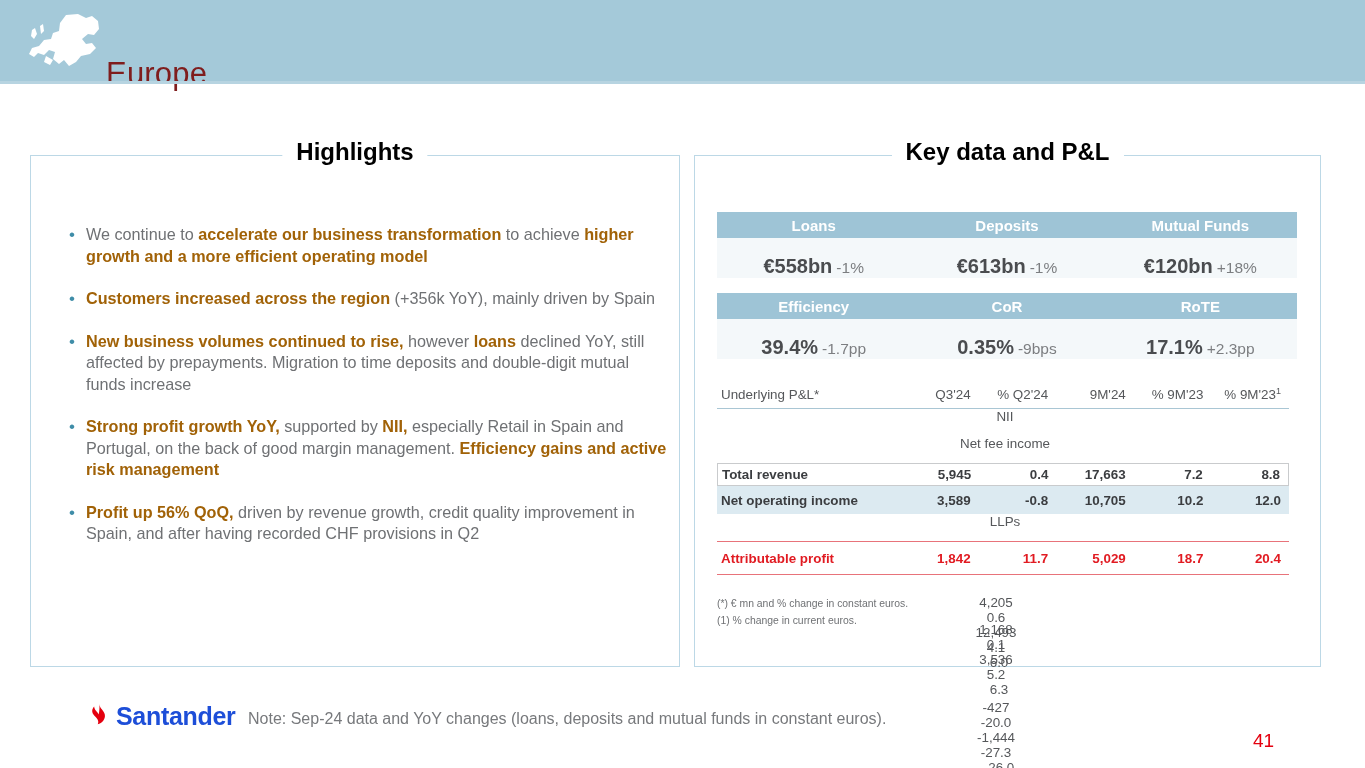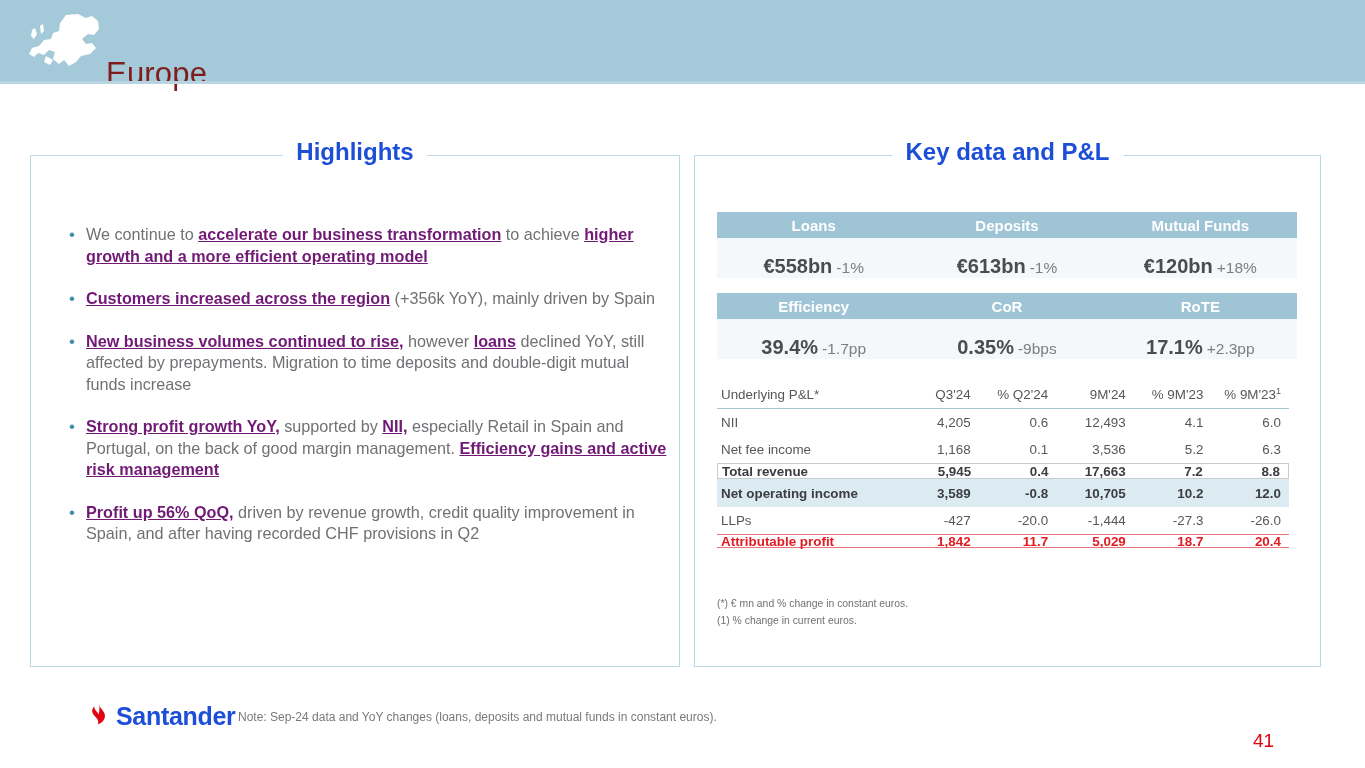--- a/index.html
+++ b/index.html
@@ -33,21 +33,21 @@
     border:1px solid #bcd8e6;
     background:#ffffff;
     box-sizing:border-box;
   }
   .panel-left{left:30px;top:155px;width:650px;height:512px;}
   .panel-right{left:694px;top:155px;width:627px;height:512px;}
 
   .panel-title{
     position:absolute;top:-18px;
     text-align:center;
-    font-size:24px;font-weight:bold;color:#1d4ed8;
+    font-size:24px;font-weight:bold;color:#000000;
     background:#ffffff;
     padding:0 14px;
     white-space:nowrap;
   }
   .title-left{left:50%;transform:translateX(-50%);}
   .title-right{left:50%;transform:translateX(-50%);}
 
   
   .bullets{
     position:absolute;left:38px;top:68px;width:600px;
@@ -57,21 +57,21 @@
     margin-bottom:21px;
     line-height:1.33;
   }
   .bullet-dot{
     color:#3f8da8;font-size:17px;line-height:1.25;
     width:17px;flex:0 0 17px;
   }
   .bullet-text{
     font-size:16.2px;color:#6f7174;flex:1;
   }
-  .bullet-text b{color:#701a75;font-weight:bold;text-decoration:underline;}
+  .bullet-text b{color:#a16207;font-weight:bold;}
 
   
   .kpi-block{position:absolute;left:22px;width:580px;}
   .kpi-block.one{top:56px;}
   .kpi-block.two{top:137px;}
   .kpi-head{
     display:flex;background:#9ec4d6;height:26px;align-items:center;
   }
   .kpi-head div{
     flex:1;text-align:center;color:#ffffff;font-weight:bold;font-size:15px;
@@ -94,47 +94,47 @@
   .pl-row .c0{flex:0 0 186px;padding-left:4px;text-align:left;}
   .pl-row .c{flex:1;text-align:right;padding-right:14px;}
   .pl-row .c.last{padding-right:8px;}
 
   .pl-header{
     border-bottom:1.6px solid #a9c6d4;color:#55575a;height:28px;
   }
   .pl-header .sup{font-size:9px;vertical-align:super;}
 
   .pl-boxed{
-    border:1px solid #c9cbcd;font-weight:bold;color:#3b3d40;height:16px;
+    border:1px solid #c9cbcd;font-weight:bold;color:#3b3d40;height:23px;
   }
   .pl-shaded{
     background:#dceaf1;font-weight:bold;color:#3b3d40;height:28px;
   }
   .pl-red{
-    color:#e11b22;font-weight:bold;height:14px;
+    color:#e11b22;font-weight:bold;height:34px;
     border-top:1.4px solid #e8737a;border-bottom:1.4px solid #e8737a;
   }
-  .pl-plain{height:27px;}
+  .pl-plain{height:27px;flex-direction:column;}
 
   .footnotes{
     position:absolute;left:22px;top:442px;font-size:10.4px;color:#6f7174;
   }
   .footnotes div{margin-bottom:6px;}
 
   
   .footer-logo{
     position:absolute;left:88px;top:702px;display:flex;align-items:center;
   }
   .flame{margin-right:5px;}
   .brand{
     font-size:25px;font-weight:bold;color:#1d4ed8;letter-spacing:-.3px;
   }
   .footer-note{
-    position:absolute;left:238px;top:710px;
-    font-size:12px;color:#77797c;
+    position:absolute;left:248px;top:710px;
+    font-size:16px;color:#77797c;
   }
   .page-num{
     position:absolute;left:1253px;top:730px;
     font-size:19px;color:#e4000f;
   }
 </style>
 </head>
 <body>
 
 <div class="header-band">

